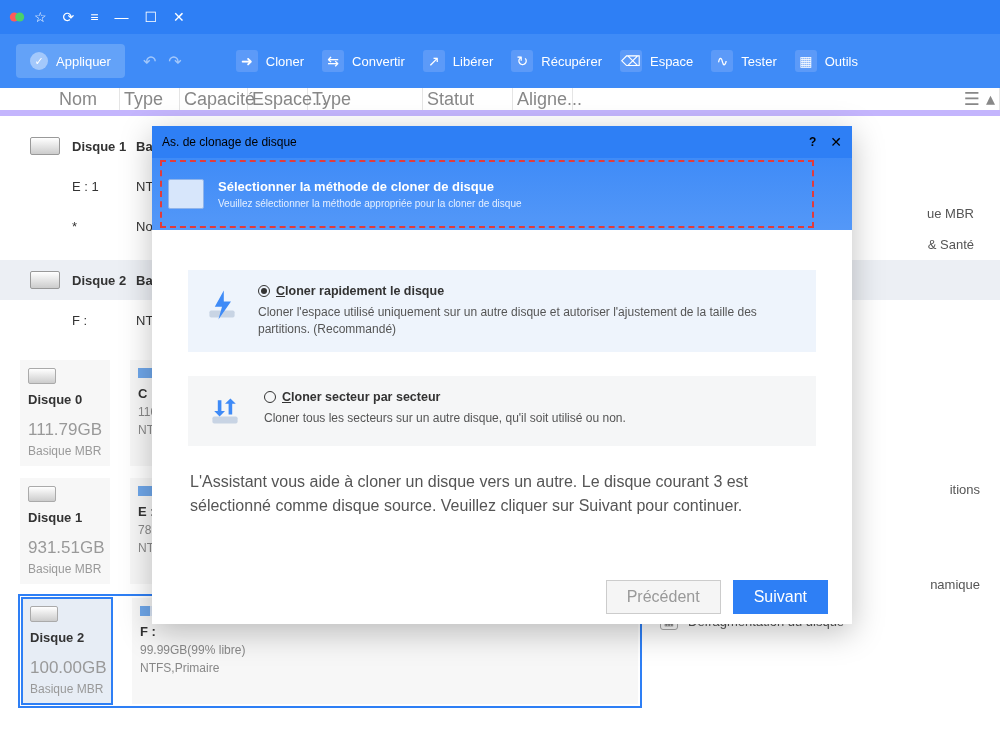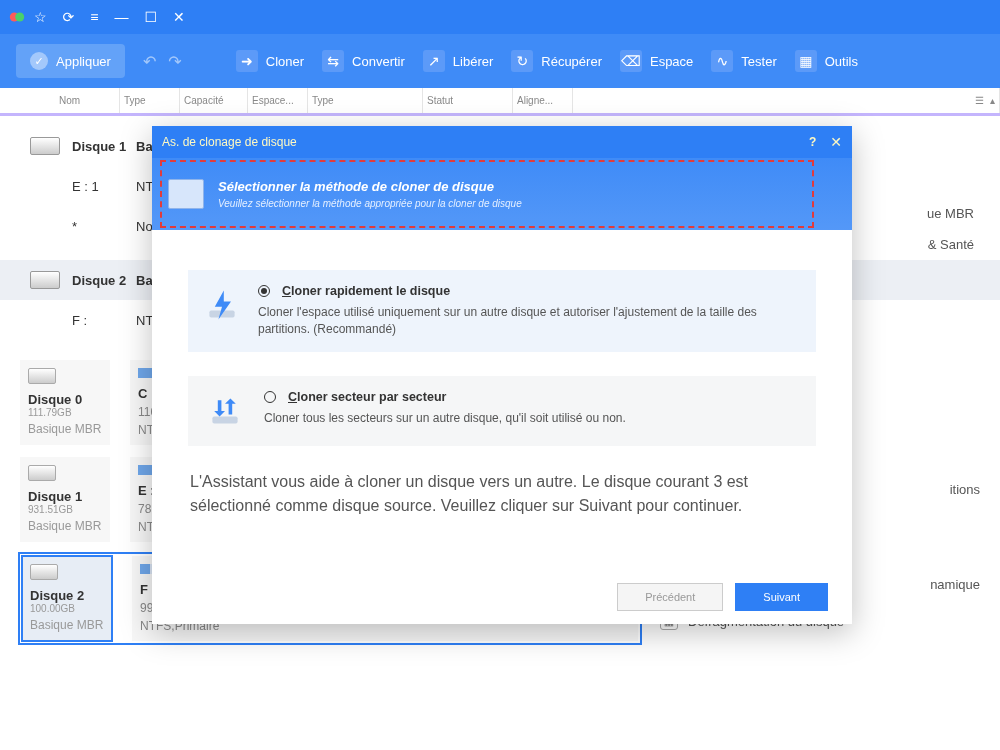--- a/index.html
+++ b/index.html
@@ -14,21 +14,21 @@
 
 
 .toolbar { height: 54px; background: #3f8bf7; display: flex; align-items: center; padding: 0 16px; gap: 18px; color: #fff; }
 .apply-btn { background: #63a2f8; padding: 8px 14px; border-radius: 4px; display: flex; align-items: center; gap: 8px; cursor: pointer; }
 .apply-btn .check { width: 18px; height: 18px; background: #a3c8fb; border-radius: 50%; display: flex; align-items: center; justify-content: center; font-size: 11px; color:#fff; }
 .undo-redo { display: flex; gap: 12px; color: #a3c8fb; font-size: 16px; }
 .tool-item { display: flex; align-items: center; gap: 8px; cursor: pointer; font-size: 13px; }
 .tool-icon { width: 22px; height: 22px; background: #5c9af8; border-radius: 3px; display:flex; align-items:center; justify-content:center; color:#fff; font-size:14px;}
 
 
-.table-header { height: 28px; display: flex; align-items: center; border-bottom: 3px solid #c4b5fd; font-size: 10px; color: #888; padding-left: 55px; }
+.table-header { height: 28px; display: flex; align-items: center; border-bottom: 6px solid #c4b5fd; font-size: 18px; color: #888; padding-left: 55px; }
 .table-header div { border-right: 1px solid #e5e5e5; height:100%; display:flex; align-items:center; padding:0 4px; }
 .col-nom { width: 65px; }
 .col-type { width: 60px; }
 .col-cap { width: 68px; }
 .col-esp { width: 60px; }
 .col-type2 { width: 115px; }
 .col-stat { width: 90px; }
 .col-align { width: 60px; }
 .header-icons { margin-left: auto; display:flex; gap:6px; padding-right:6px; color:#888;}
 
@@ -41,62 +41,62 @@
 .disk-type { width: 80px; }
 .selected-row { background: #eceff4; margin: 0 -20px 0 -30px; padding-left:30px; padding-right:20px;}
 
 
 .cards-area { position:absolute; top:360px; left:20px; right:360px; bottom:10px; }
 .card-row { display:flex; gap:20px; margin-bottom:12px; }
 .disk-card { width: 90px; padding: 8px 0 8px 8px; background:#f7f7f7; }
 .disk-card.selected { background: #e7edf5; outline: 2px solid #2e7ff5; outline-offset: -1px;}
 .disk-card .d-icon { width: 28px; height: 16px; background:linear-gradient(#fff,#ccc); border:1px solid #aaa; border-radius:2px; margin-bottom:8px;}
 .disk-card .d-name { font-weight:bold; font-size:13px; }
-.disk-card .d-size { color:#999; font-size:10px; margin-top:0;}
+.disk-card .d-size { color:#999; font-size:17px; margin-top:13px;}
 .disk-card .d-mbr { color:#999; font-size:12px; margin-top:4px;}
 .part-card { flex:1; padding:8px; background:#f7f7f7;}
 .part-card .bar { height:10px; background:#dbe6f5; margin-bottom:8px; position:relative;}
 .part-card .bar .fill { height:100%; background:#6fa7ea; }
 .part-card .p-name { font-weight:bold; font-size:13px;}
 .part-card .p-info { color:#888; font-size:12px; margin-top:4px;}
 .card-row.selected-outline { outline:2px solid #2e7ff5; padding:2px;}
 
 
 .right-pane { position:absolute; top:116px; right:20px; width:320px; font-size:13px; color:#555;}
 .right-item { display:flex; align-items:center; gap:10px; padding:10px 0; }
 .right-item .ri-icon { width:18px; height:18px; border:1px solid #aaa; border-radius:3px; display:flex; align-items:center; justify-content:center; font-size:11px; color:#666;}
 
 
 .dialog { position: absolute; top: 126px; left: 152px; width: 700px; height: 498px; background: #fff; box-shadow: 0 8px 30px rgba(0,0,0,0.25); display:flex; flex-direction:column; }
-.dlg-title { height: 32px; background: #2e7ff5; color: #fef9c3; display:flex; align-items:center; padding:0 10px; font-size:12px;}
+.dlg-title { height: 32px; background: #2e7ff5; color: #000000; display:flex; align-items:center; padding:0 10px; font-size:12px;}
 .dlg-title .spacer { flex:1; }
 .dlg-title .help { margin-right: 14px; font-weight:bold; cursor:pointer;}
 .dlg-title .close { cursor:pointer; font-size:14px;}
 .dlg-header { height: 72px; background: linear-gradient(#3f8bf7,#5498f8); display:flex; align-items:center; padding:0 16px; position:relative;}
 .dlg-header .redbox { position:absolute; top:2px; left:8px; right:38px; bottom:2px; border:2px dashed #e23b3b; pointer-events:none;}
 .dlg-header .hdr-icon { width:36px; height:30px; background:#d7e6fb; border:1px solid #8fb4eb; border-radius:2px; margin-right:14px;}
-.dlg-header .hdr-text { color:#fff;font-style:italic; }
+.dlg-header .hdr-text { color:#fff; }
 .dlg-header .hdr-text .h1 { font-weight:bold; font-size:13px; margin-bottom:4px;}
 .dlg-header .hdr-text .h2 { font-size:10px; color:#e4efff;}
 
 .dlg-body { flex:1; padding: 40px 36px 10px; background:#fff;}
 .option { background:#eef4fc; padding:14px 16px; margin-bottom:24px; display:flex; gap:18px;}
 .option.inactive { background:#f5f6f7;}
 .opt-icon { width:42px; height:42px; display:flex; align-items:center; justify-content:center;}
 .opt-icon svg { width:36px; height:36px; }
-.opt-text .o-title { font-weight:bold; font-size:12.5px; display:flex; align-items:center; gap:12px; margin-bottom:6px;}
+.opt-text .o-title { font-weight:bold; font-size:12.5px; display:flex; align-items:center; gap:6px; margin-bottom:6px;}
 .opt-text .o-title .radio { width:12px; height:12px; border:1.5px solid #333; border-radius:50%; display:inline-flex; align-items:center; justify-content:center;}
 .opt-text .o-title .radio.checked::after { content:''; width:6px; height:6px; background:#333; border-radius:50%;}
 .opt-text .o-title u { text-decoration: underline; }
 .opt-text .o-desc { font-size:12px; color:#555; line-height:1.4;}
 
 .dlg-note { font-size:16px; color:#555; line-height:1.5; padding: 0 2px;}
 
 .dlg-footer { height:54px; display:flex; align-items:center; justify-content:flex-end; gap:12px; padding:0 24px; background:#fff;}
-.btn { padding:7px 27px; font-size:11px; border:1px solid #ccc; background:#f5f5f5; color:#999; cursor:default;}
+.btn { padding:7px 20px; font-size:16px; border:1px solid #ccc; background:#f5f5f5; color:#999; cursor:default;}
 .btn.primary { background:#2e7ff5; color:#fff; border-color:#2e7ff5; cursor:pointer;}
 </style>
 </head>
 <body>
 
 <div class="title-bar">
   <span class="logo">
     <svg viewBox="0 0 20 20">
         <circle cx="7" cy="10" r="5" fill="#ff5a5a"></circle>
         <circle cx="13" cy="10" r="5" fill="#4ad06b"></circle>

